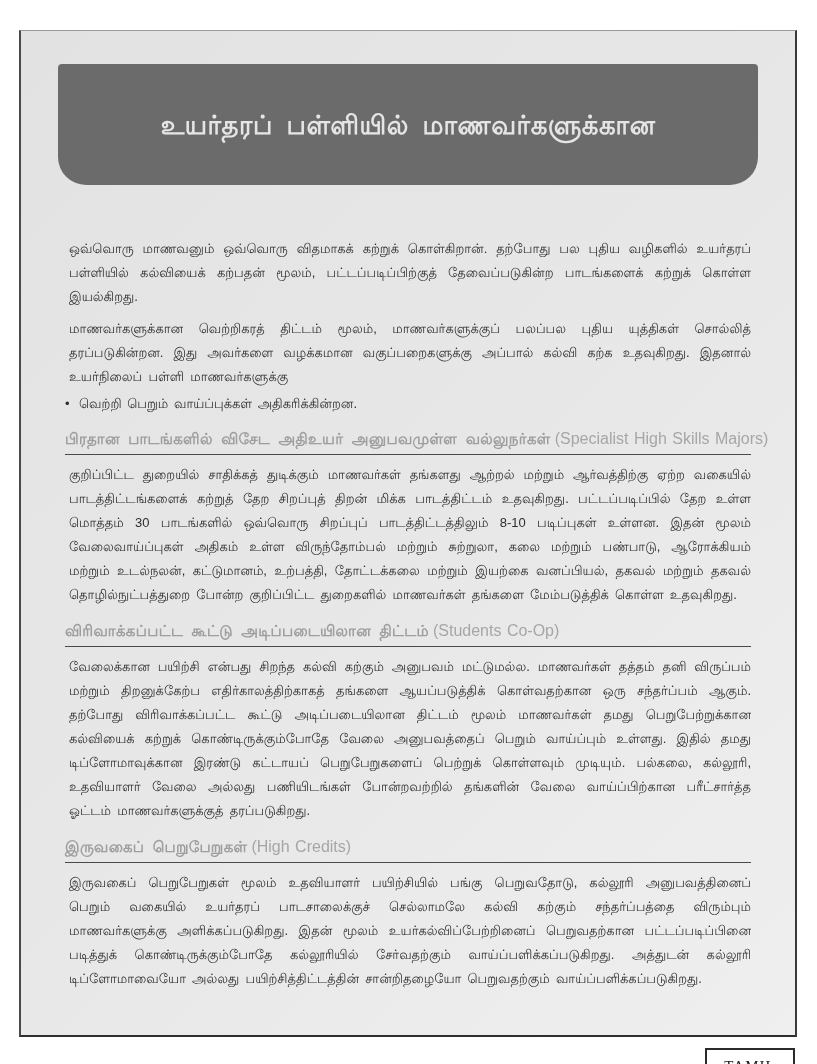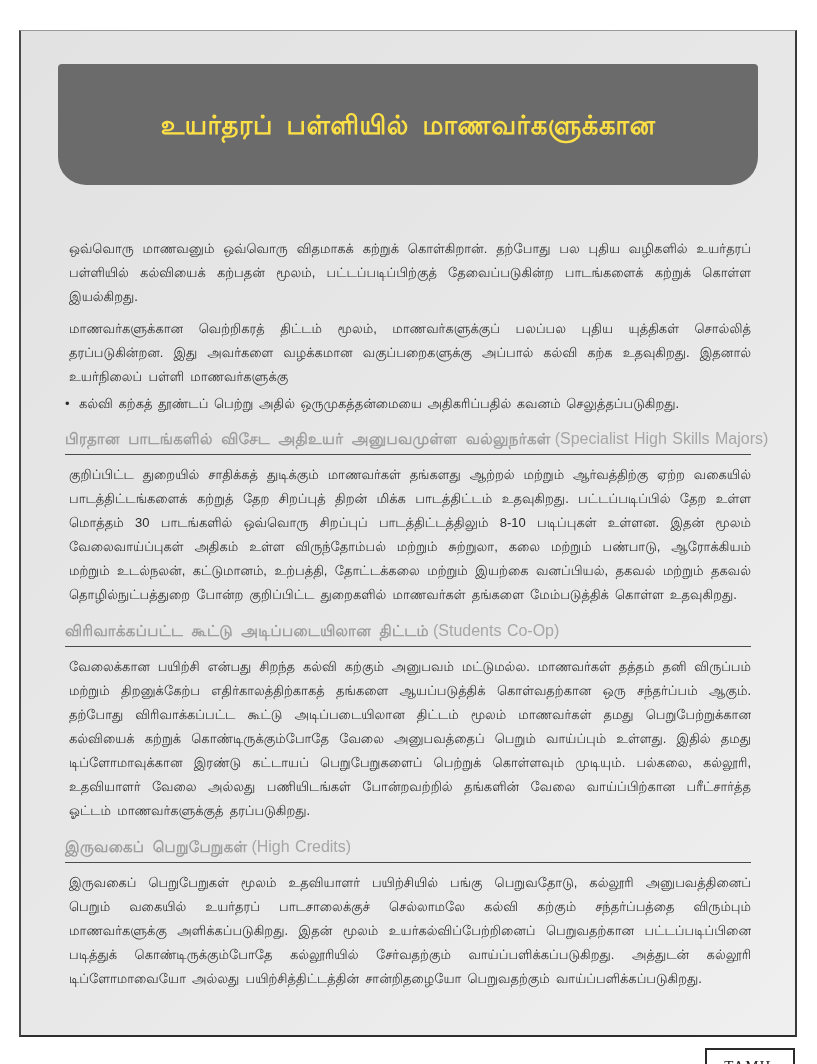--- a/index.html
+++ b/index.html
@@ -26,21 +26,21 @@
     border-right: 2px solid #3a3a3a;
     border-bottom: 2px solid #2e2e2e;
     border-left: 2px solid #4a4a4a;
   }
   .banner {
     margin: 33px auto 0 auto;
     width: 700px;
     height: 121px;
     background: #6b6b6b;
     border-radius: 4px 4px 28px 28px;
-    color: #fde047;
+    color: #e5e5e5;
     text-align: center;
     display: flex;
     flex-direction: column;
     justify-content: center;
     gap: 5px;
   }
   .banner .t-line {
     font-size: 26px;
     font-weight: bold;
     letter-spacing: 0.5px;
@@ -130,21 +130,21 @@
     <div class="t-line">உயர்தரப் பள்ளியில் மாணவர்களுக்கான</div>
   </div>
 
   <div class="content">
 
     <p class="body-par first-par">ஒவ்வொரு மாணவனும் ஒவ்வொரு விதமாகக் கற்றுக் கொள்கிறான். தற்போது பல புதிய வழிகளில் உயர்தரப் பள்ளியில் கல்வியைக் கற்பதன் மூலம், பட்டப்படிப்பிற்குத் தேவைப்படுகின்ற பாடங்களைக் கற்றுக் கொள்ள இயல்கிறது.</p>
 
     <p class="body-par">மாணவர்களுக்கான வெற்றிகரத் திட்டம் மூலம், மாணவர்களுக்குப் பலப்பல புதிய யுத்திகள் சொல்லித் தரப்படுகின்றன. இது அவர்களை வழக்கமான வகுப்பறைகளுக்கு அப்பால் கல்வி கற்க உதவுகிறது. இதனால் உயர்நிலைப் பள்ளி மாணவர்களுக்கு</p>
 
     <ul class="benefits">
-      <li><span class="dot">•</span><span>கல்வி கற்கத் தூண்டப் பெற்று அதில் ஒருமுகத்தன்மையை அதிகரிப்பதில் கவனம் செலுத்தப்படுகிறது.</span></li>
+      <li><span class="dot">•</span><span>வெற்றி பெறும் வாய்ப்புக்கள் அதிகரிக்கின்றன.</span></li>
     </ul>
 
 
     <div>
       <div class="sec-head"><span>பிரதான பாடங்களில் விசேட அதிஉயர் அனுபவமுள்ள வல்லுநர்கள்</span><span class="en">(Specialist High Skills Majors)</span></div>
       <hr class="rule">
       <p class="body-par">குறிப்பிட்ட துறையில் சாதிக்கத் துடிக்கும் மாணவர்கள் தங்களது ஆற்றல் மற்றும் ஆர்வத்திற்கு ஏற்ற வகையில் பாடத்திட்டங்களைக் கற்றுத் தேற சிறப்புத் திறன் மிக்க பாடத்திட்டம் உதவுகிறது. பட்டப்படிப்பில் தேற உள்ள மொத்தம் 30 பாடங்களில் ஒவ்வொரு சிறப்புப் பாடத்திட்டத்திலும் 8-10 படிப்புகள் உள்ளன. இதன் மூலம் வேலைவாய்ப்புகள் அதிகம் உள்ள விருந்தோம்பல் மற்றும் சுற்றுலா, கலை மற்றும் பண்பாடு, ஆரோக்கியம் மற்றும் உடல்நலன், கட்டுமானம், உற்பத்தி, தோட்டக்கலை மற்றும் இயற்கை வனப்பியல், தகவல் மற்றும் தகவல் தொழில்நுட்பத்துறை போன்ற குறிப்பிட்ட துறைகளில் மாணவர்கள் தங்களை மேம்படுத்திக் கொள்ள உதவுகிறது.</p>
     </div>
 
     <div>

